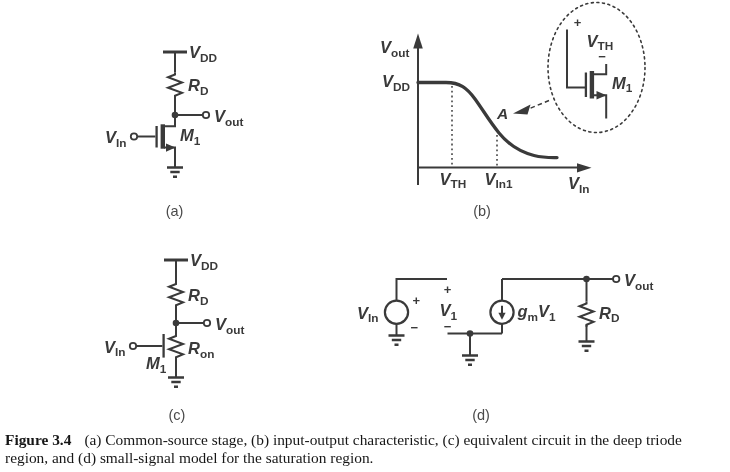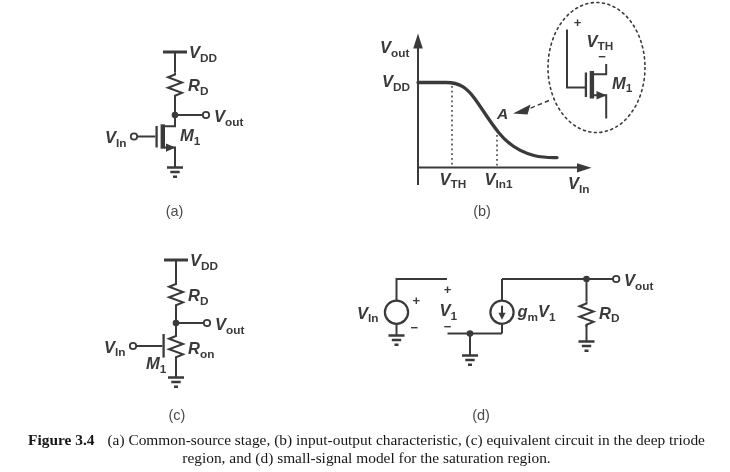--- a/index.html
+++ b/index.html
@@ -27,21 +27,21 @@
      font-size:16.5px;fill:var(--ink,#3a3a3a);}
   .s{font-style:normal;font-size:11.8px;}
   .sign{font-family:"Liberation Sans",sans-serif;font-weight:bold;font-style:normal;
         font-size:13px;fill:var(--ink,#3a3a3a);}
   .ptA{font-size:15.5px;}
   .tag{font-family:"Liberation Sans",sans-serif;font-weight:normal;font-style:normal;
        font-size:14.5px;fill:var(--tag,#4a4a4a);}
   
   .caption{position:absolute;left:5px;top:431px;width:723px;
            font-family:"Liberation Serif",serif;font-size:15.4px;line-height:1.17;
-           color:var(--caption,#161616);text-align:center;}
+           color:var(--caption,#161616);}
   .fig-num{font-weight:bold;margin-right:13px;}
 </style>
 </head>
 <body>
 
 <div id="page">
 <svg width="730" height="430" viewBox="0 0 730 430">
 
   <g>
     <path class="rail" d="M163,52 H187"></path>

